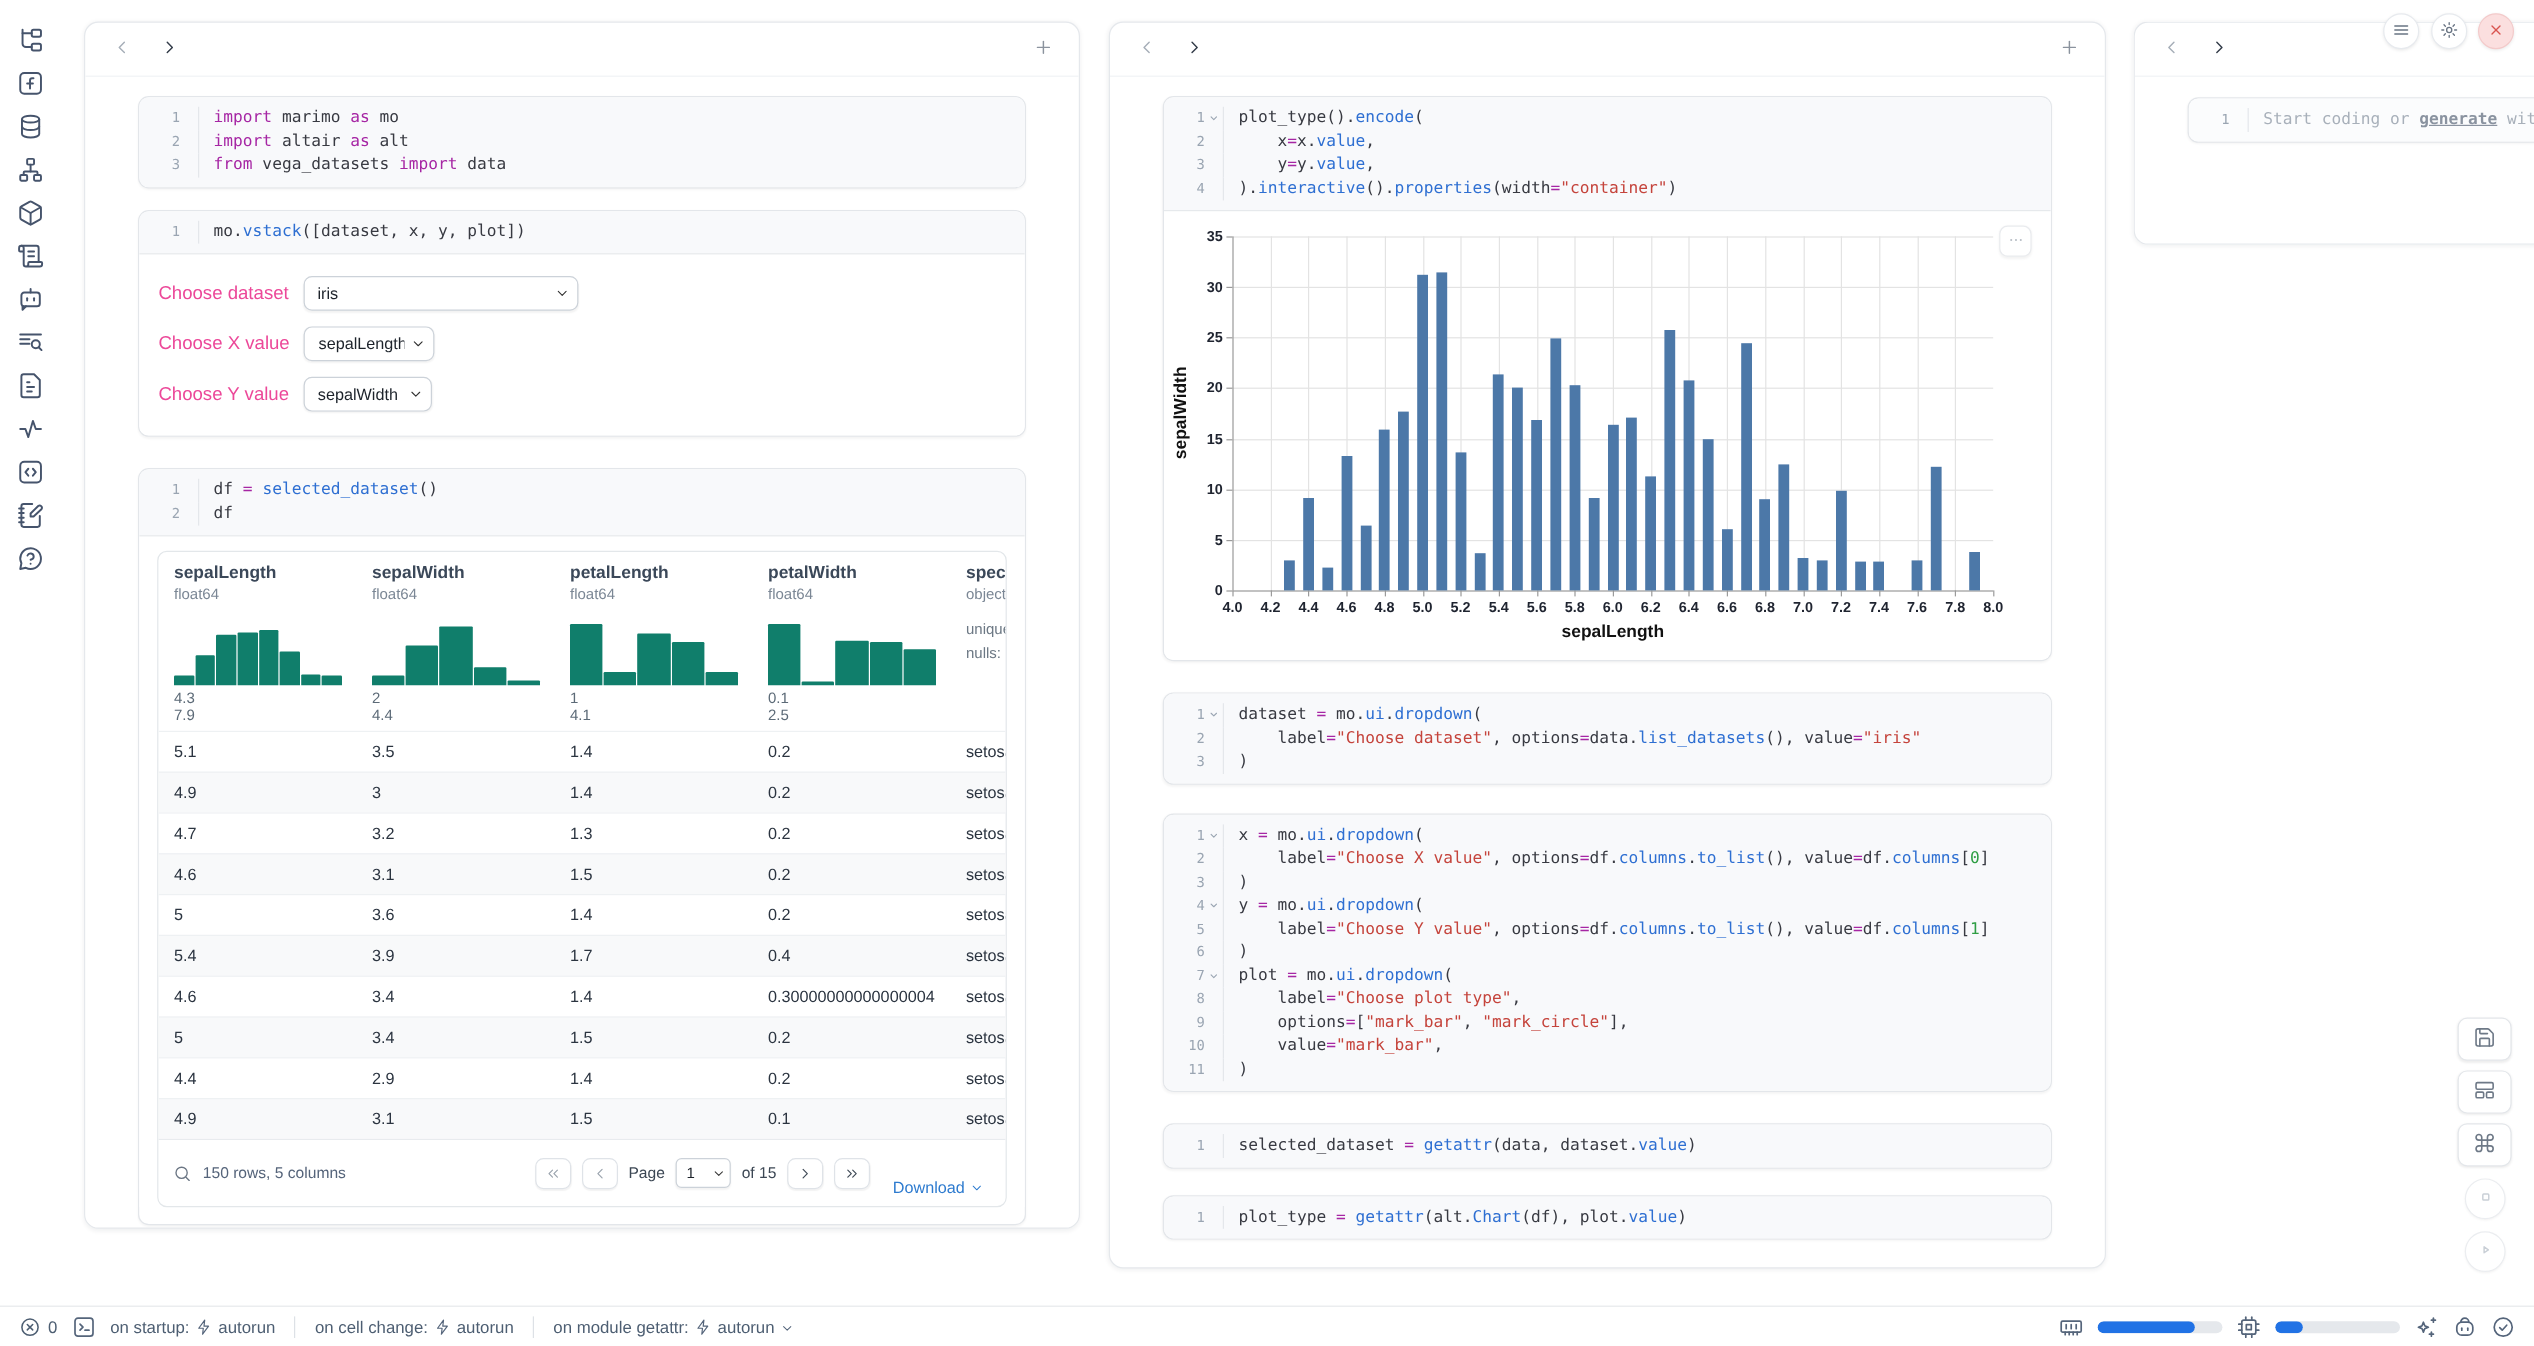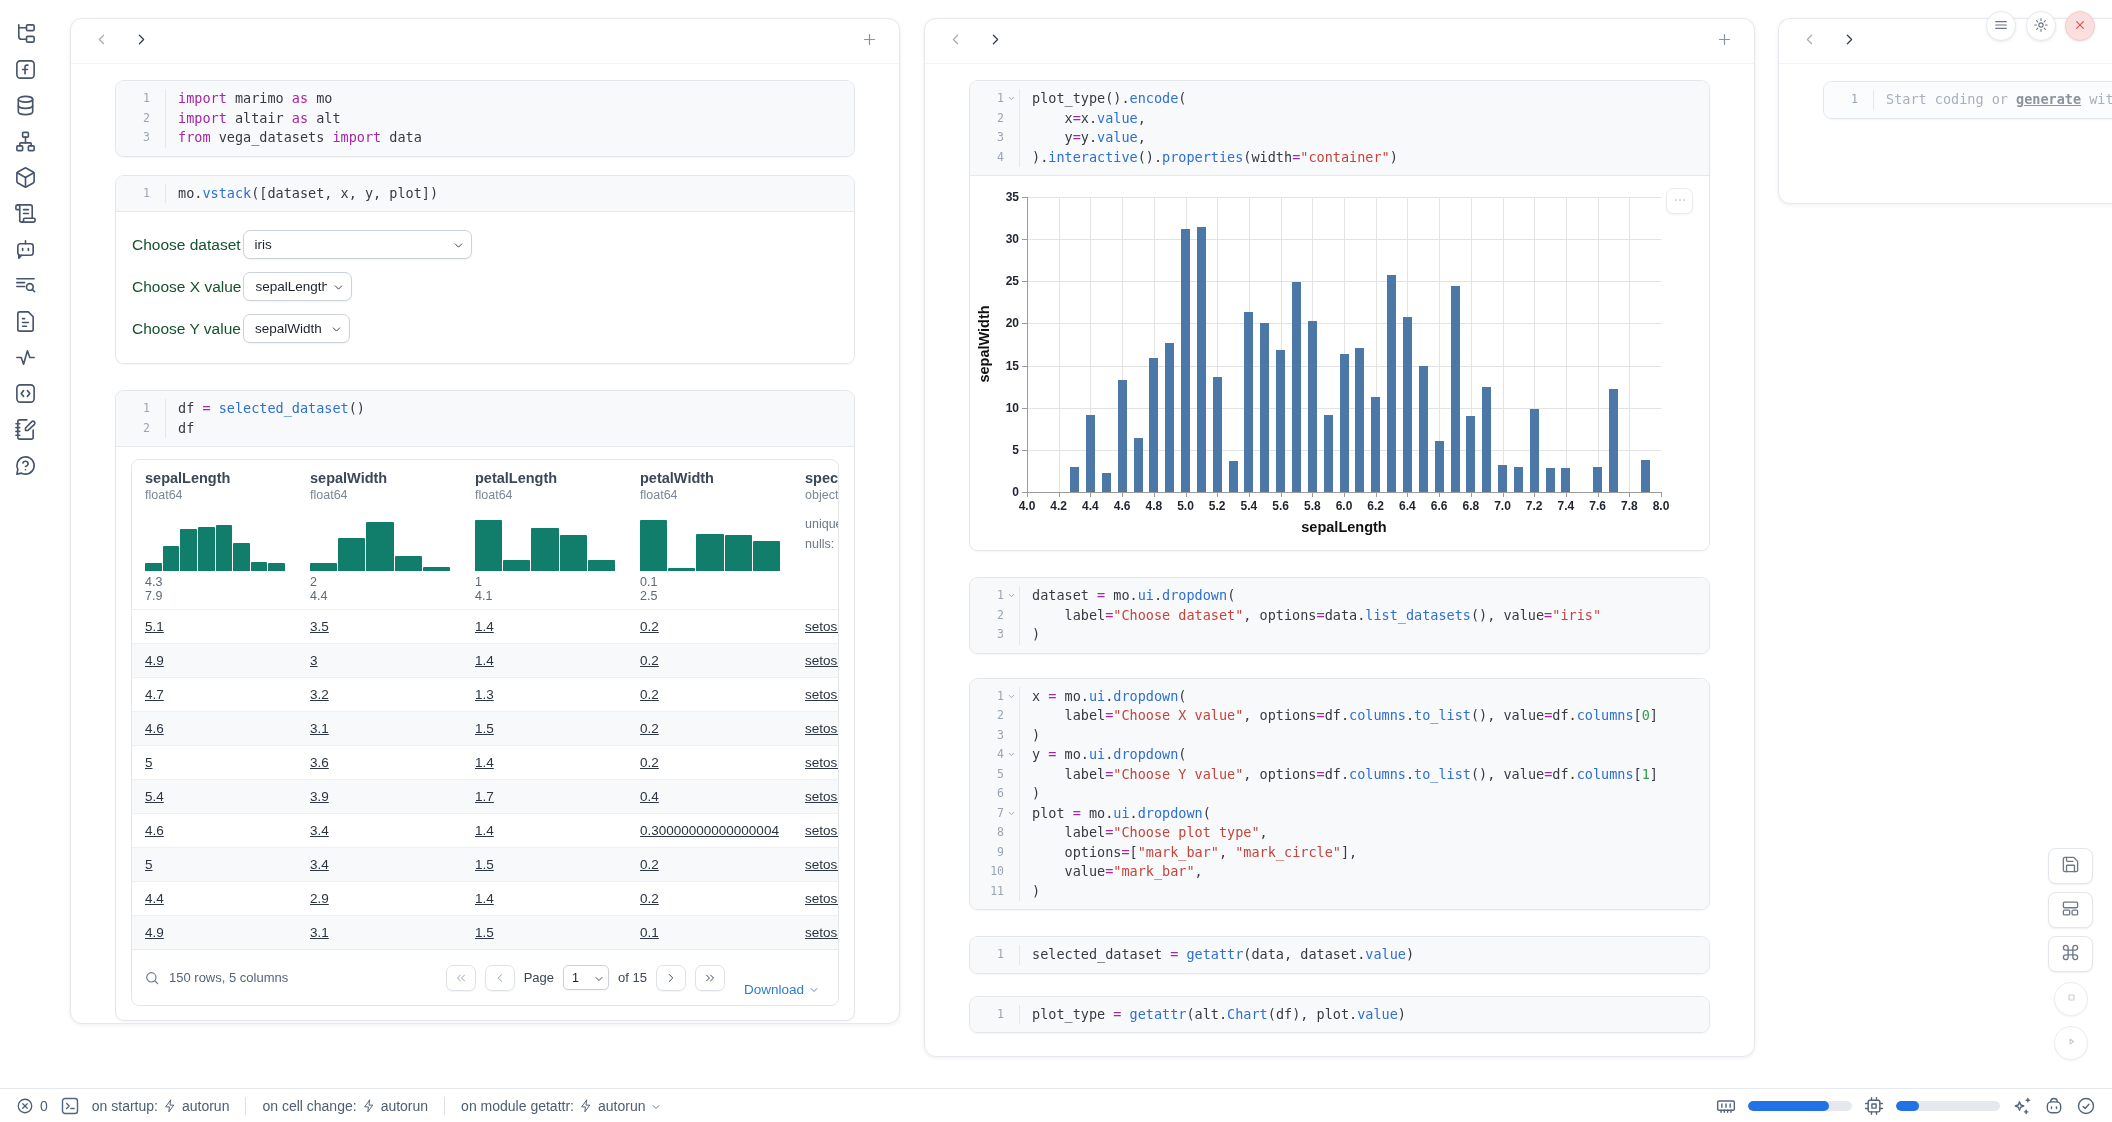--- a/index.html
+++ b/index.html
@@ -29,38 +29,38 @@
   .cl{display:flex;line-height:19.5px;}
   .ln{width:24px;text-align:right;color:#9aa5b2;font-size:11.5px;flex:none;font-family:"DejaVu Sans Mono",monospace;}
   .fold{width:15px;flex:none;color:#9aa5b2;display:flex;align-items:center;justify-content:center;}
   .ct{border-left:1px solid #e4e7eb;padding-left:12px;white-space:pre;flex:1;font-size:13.5px;}
   .tk-k{color:#a626a4}.tk-f{color:#2e6fd2}.tk-s{color:#c5443c}.tk-n{color:#2f9e44}.tk-o{color:#a626a4}.tk-p{color:#383a42}
   .out{background:#fff;border-top:1px solid #e6e9ec;position:relative;}
   
   .form{padding:18px 16px 20px;}
   .frow{display:flex;align-items:center;margin-bottom:13px;}
   .frow:last-child{margin-bottom:0;}
-  .frow label{font-size:15.5px;color:#14532d;margin-right:2px;}
+  .frow label{font-size:15.5px;color:#ec4899;margin-right:12px;}
   .sel{position:relative;display:inline-block;}
   .sel select{width:100%;appearance:none;-webkit-appearance:none;border:1px solid #ccd2d9;border-radius:7px;height:29px;
       padding:0 24px 0 11px;font-family:"Liberation Sans",sans-serif;font-size:13.5px;color:#1d232b;background:#fff;
       box-shadow:0 1px 1.5px rgba(0,0,0,.05);}
   .selchev{position:absolute;right:7px;top:8px;width:13px;height:13px;color:#333;pointer-events:none;}
   
   .tablewrap{margin:12px 15px 14px;border:1px solid #e3e7ea;border-radius:8px;overflow:hidden;width:708px;box-sizing:border-box;}
   .tbl{overflow:hidden;}
   .thead{display:flex;width:850px;padding:10px 0 6px;}
   .th{width:165px;box-sizing:border-box;padding-left:13px;flex:none;}
   .cname{font-size:14.5px;font-weight:700;color:#3b4859;}
   .cdtype{font-size:12.5px;color:#7b8795;margin-top:2px;}
   .chist{margin-top:9px;height:60px;width:140px;display:flex;align-items:flex-end;gap:1px;}
   .chist i{display:block;flex:1;background:#107e6b;border-radius:1px 1px 0 0;}
   .cminmax{display:flex;justify-content:space-between;width:140px;font-size:12.5px;color:#5c6a77;margin-top:4px;flex-direction:column;}
   .cmeta{margin-top:12px;font-size:12.5px;color:#6c7884;line-height:20px;}
-  .tbody{width:850px;text-decoration:underline;}
+  .tbody{width:850px;}
   .tr{display:flex;height:33px;align-items:center;border-top:1px solid #eef1f3;font-size:13.5px;color:#2b3440;}
   .tr:nth-child(even){background:#f8f9fa;}
   .td{width:165px;box-sizing:border-box;padding-left:13px;flex:none;overflow:hidden;white-space:nowrap;}
   .tfoot{display:flex;align-items:center;padding:7px 12px;border-top:1px solid #e8ebee;gap:9px;}
   .tsum{font-size:13px;color:#55647a;}
   .sp{flex:1;}
   .pgbtn{width:30px;height:26px;border:1px solid #dfe3e8;border-radius:7px;background:#fff;
          box-shadow:0 1px 1px rgba(0,0,0,.05);color:#3f4a56;display:flex;align-items:center;justify-content:center;cursor:pointer;padding:0;}
   .pgbtn.pale{color:#9aa3ad;}
   .pglbl{font-size:13px;color:#3c4754;}

